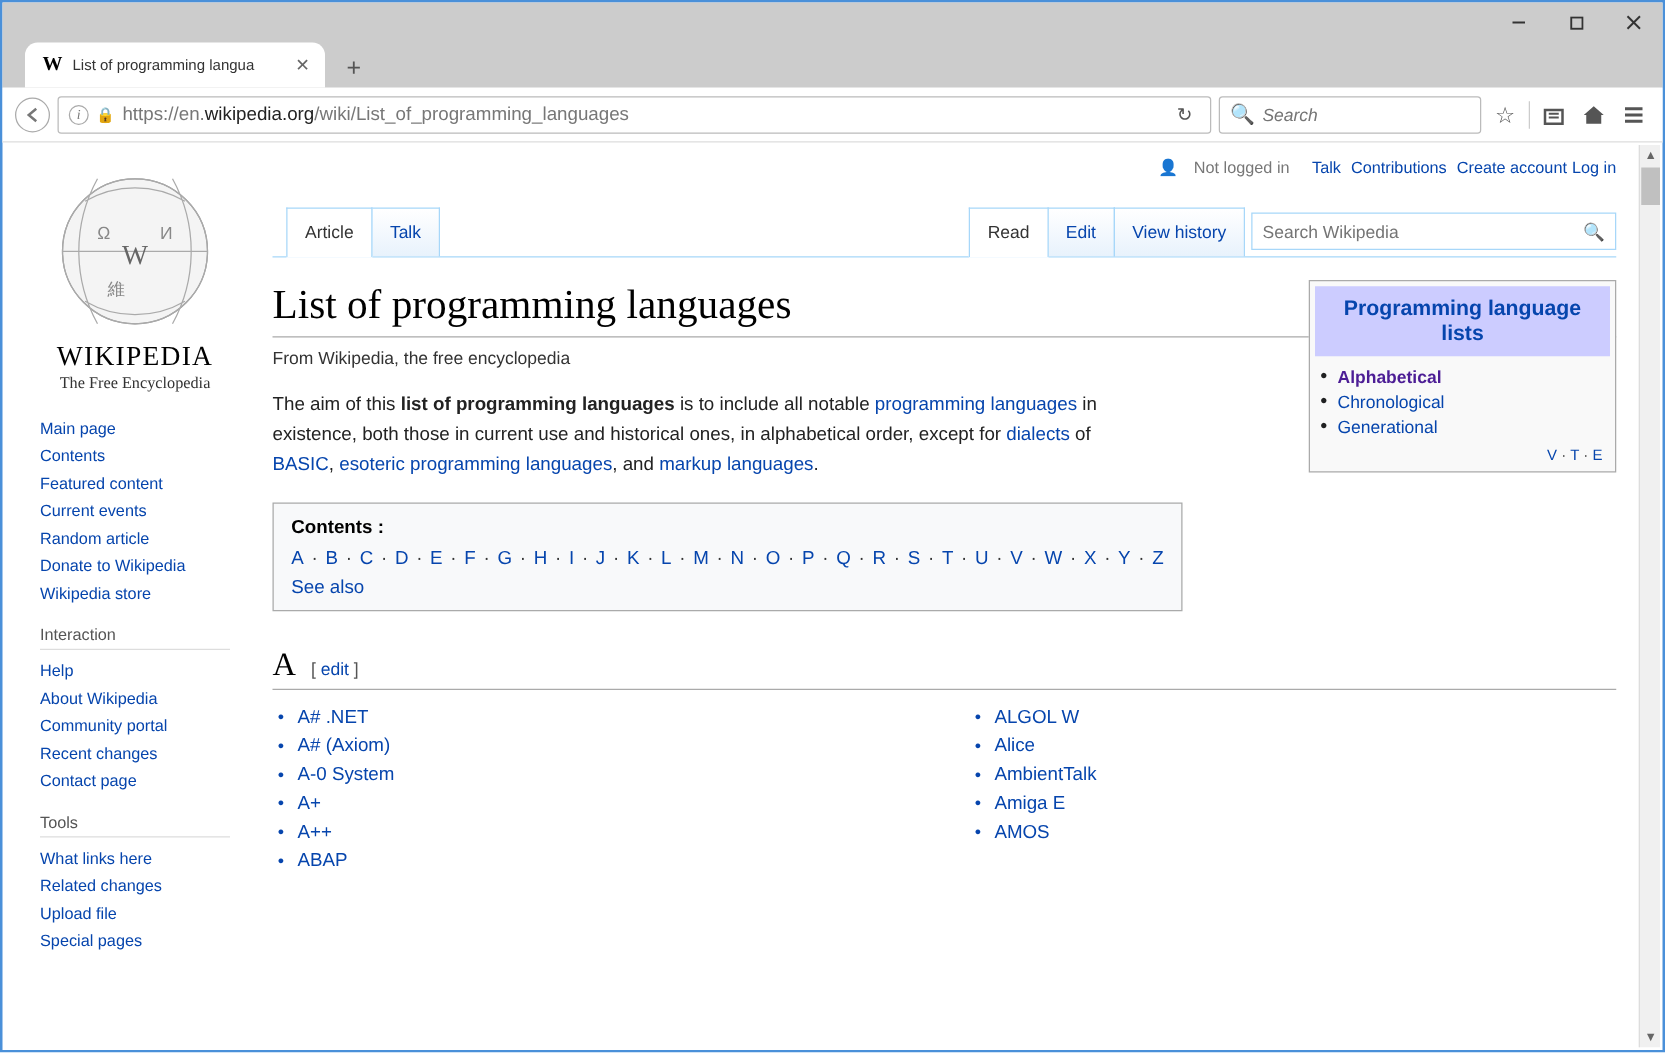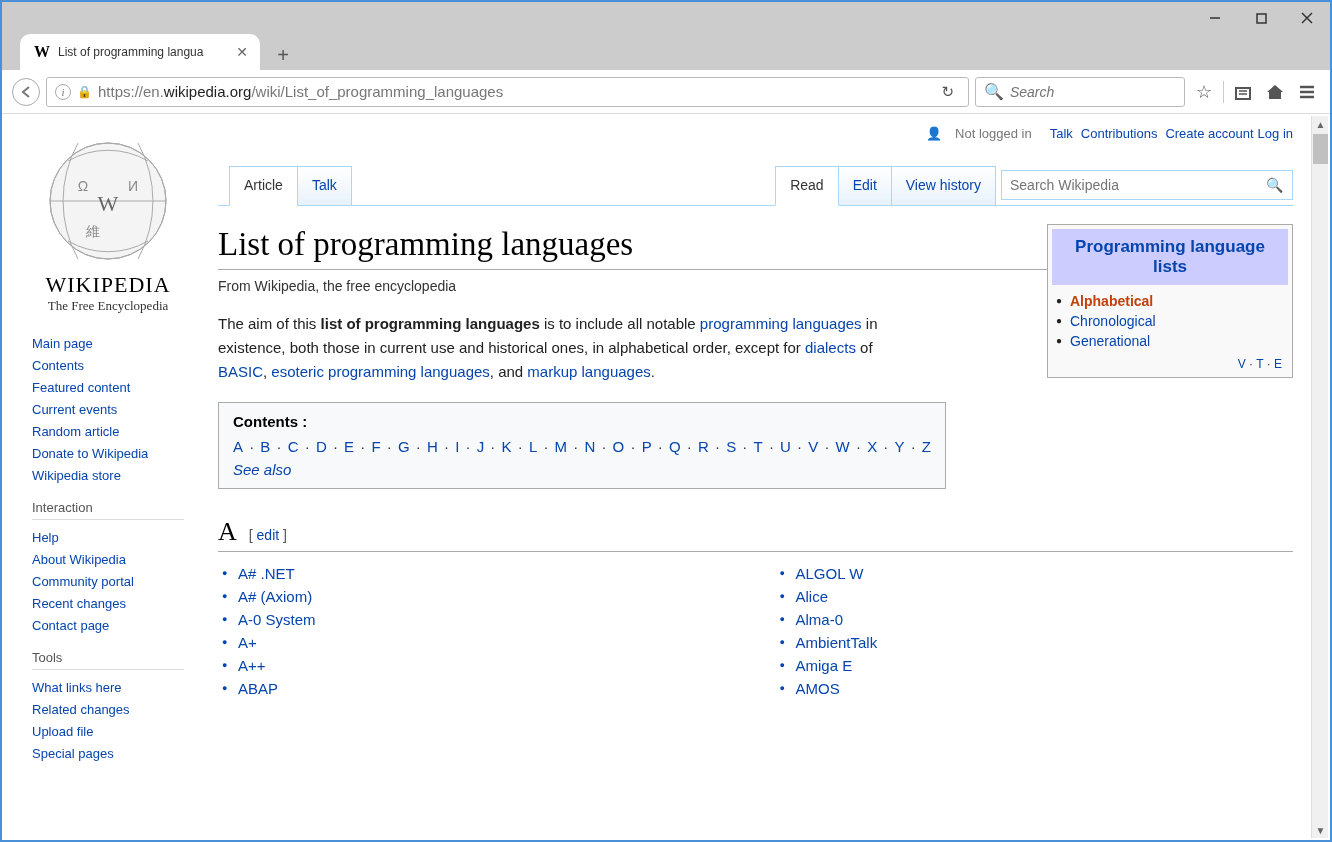--- a/index.html
+++ b/index.html
@@ -60,30 +60,30 @@
 h1.page-title { font-family:'Georgia','Times New Roman',serif; font-size:33px; font-weight:normal; border-bottom:1px solid #aaa; padding-bottom:6px; margin-bottom:8px;}
 .from-wp { font-size:14px; color:#333; margin-bottom:18px;}
 .intro { font-size:15px; line-height:1.6; color:#222; margin-bottom:18px; max-width:700px;}
 .intro a { color:#0645ad; text-decoration:none; }
 .intro b { font-weight:bold; }
 .info-box { float:right; width:246px; border:1px solid #aaa; background:#f9f9f9; padding:4px; margin-left:12px; margin-top: -2px;}
 .info-box-title { background:#ccccff; text-align:center; padding:8px 4px; font-size:17px; font-weight:bold; color:#0645ad;}
 .info-box ul { list-style:none; padding:6px 4px 2px 18px;}
 .info-box li { font-size:14px; padding:2px 0; position:relative;}
 .info-box li::before { content:"●"; color:#202122; font-size:10px; position:absolute; left:-14px; top:4px;}
-.info-box li.bold a { color:#c2410c; font-weight:bold;}
+.info-box li.bold a { color:#4c1d95; font-weight:bold;}
 .info-box a { color:#0645ad; text-decoration:none;}
 .info-box .vte { text-align:right; font-size:12px; padding:4px 6px 2px; color:#0645ad;}
 .info-box .vte span { color:#333;}
 .toc-box { border:1px solid #aaa; background:#f8f9fa; padding:10px 14px; display:inline-block; min-width:670px;}
 .toc-title { font-size:15px; font-weight:bold; margin-bottom:8px;}
 .toc-links { font-size:15px; }
 .toc-links a { color:#0645ad; text-decoration:none; }
 .toc-links .dot { color:#333; padding:0 2px;}
-.toc-seealso { margin-top:6px;font-style:italic;}
+.toc-seealso { margin-top:6px;}
 .section-h { font-family:'Georgia',serif; font-size:26px; font-weight:normal; border-bottom:1px solid #aaa; padding-bottom:4px; margin-top:28px; margin-bottom:10px; display:flex; align-items:baseline; gap:12px;}
 .section-h .edit-link { font-size:14px; font-family:Arial; color:#555;}
 .section-h .edit-link a { color:#0645ad; text-decoration:none;}
 .lang-cols { display:flex; gap:40px; }
 .lang-col { flex:1; }
 .lang-col ul { list-style:none; padding-left:20px;}
 .lang-col li { font-size:15px; padding:3px 0; position:relative;}
 .lang-col li::before { content:"●"; color:#0645ad; font-size:9px; position:absolute; left:-16px; top:6px;}
 .lang-col a { color:#0645ad; text-decoration:none;}
 </style>
@@ -272,21 +272,20 @@
                   <li><a>A-0 System</a></li>
                   <li><a>A+</a></li>
                   <li><a>A++</a></li>
                   <li><a>ABAP</a></li>
                 </ul>
               </div>
             <div class="lang-col">
                 <ul id="lang-col2">
                   <li><a>ALGOL W</a></li>
                   <li><a>Alice</a></li>
-                  <li><a>Alma-0</a></li>
                   <li><a>AmbientTalk</a></li>
                   <li><a>Amiga E</a></li>
                   <li><a>AMOS</a></li>
                 </ul>
               </div>
           </div>
         </div>
       </div>
     </div>
     <div class="scrollbar">

